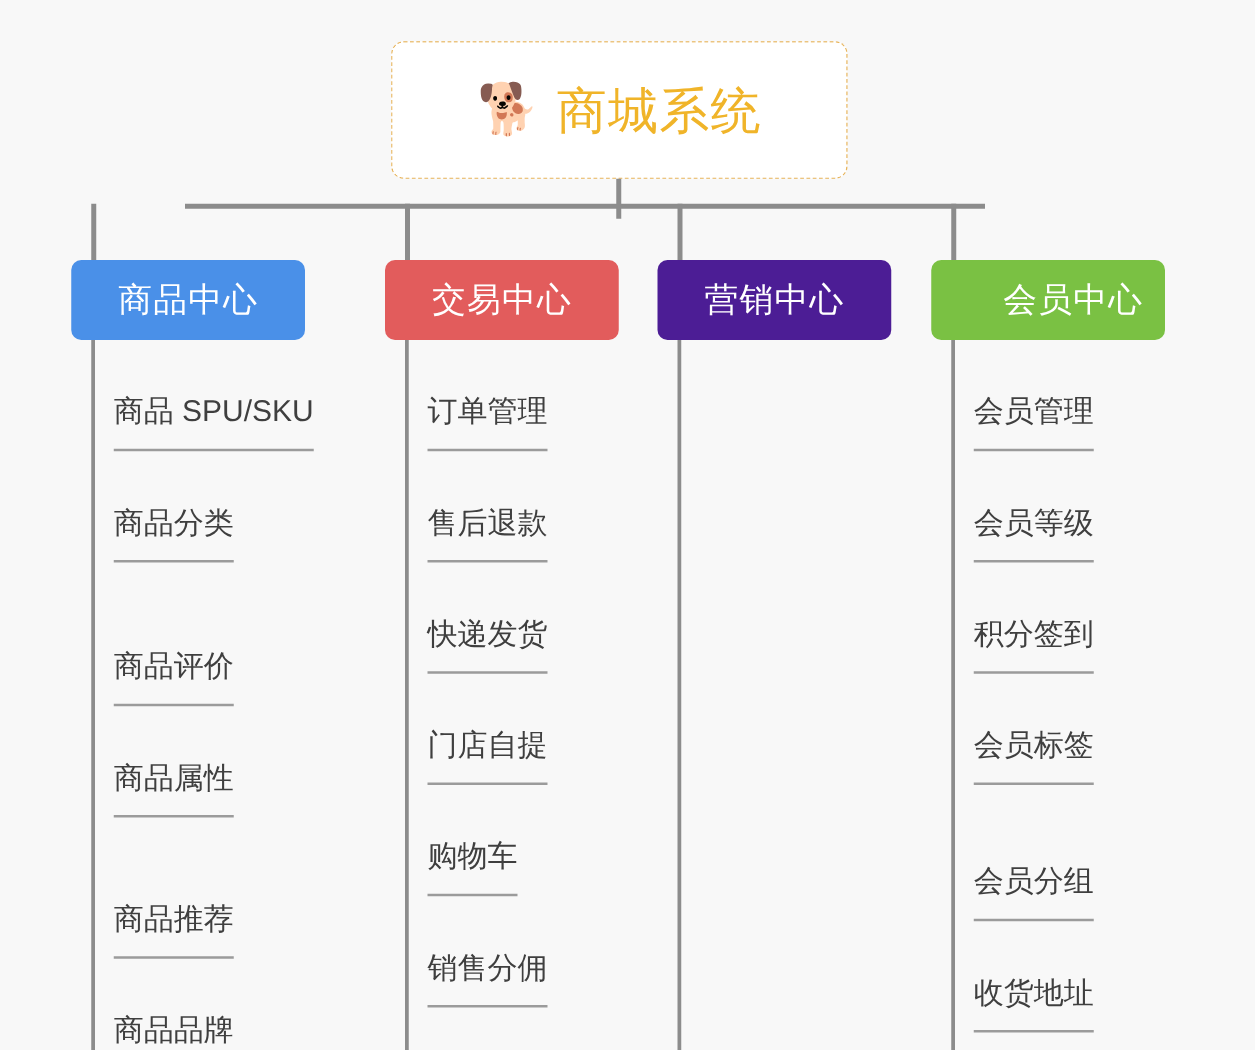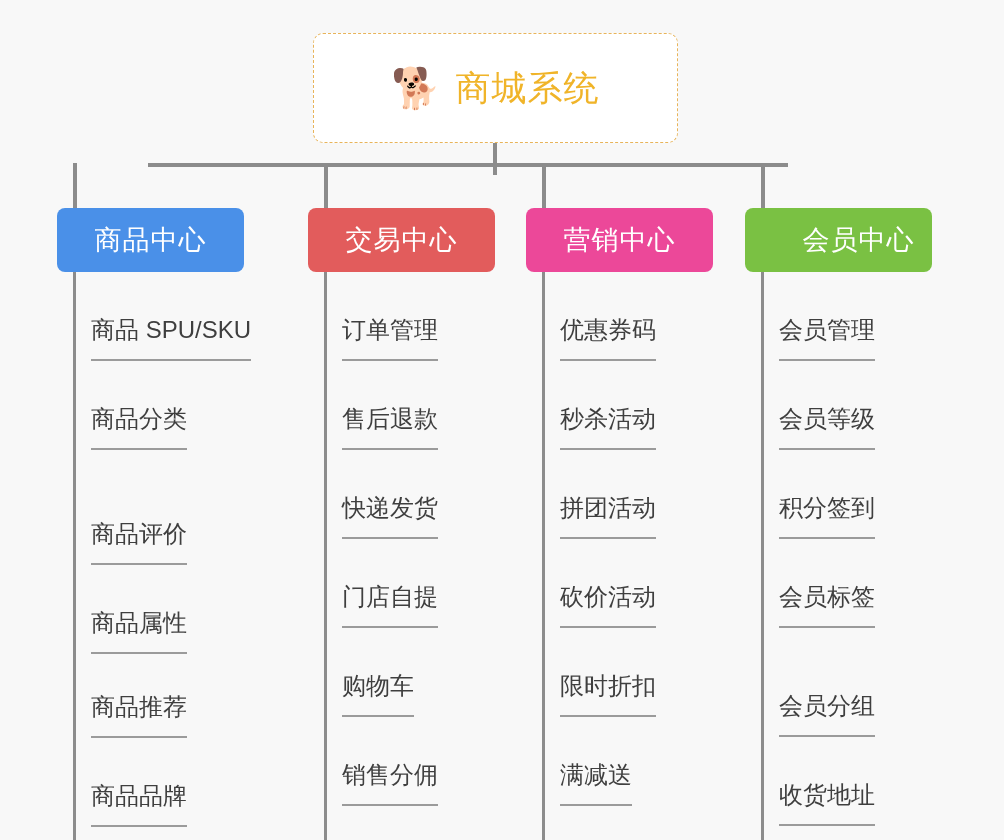--- a/index.html
+++ b/index.html
@@ -36,21 +36,21 @@
     align-items: center;
     justify-content: center;
     gap: 14px;
   }
   .root-icon {
     font-size: 40px;
     line-height: 1;
     display: block;
   }
   .root-title {
-    font-size: 35px;
+    font-size: 40px;
     color: #f0b429;
     letter-spacing: 1px;
     white-space: nowrap;
   }
 
   
   .conn {
     position: absolute;
     background: #8c8c8c;
   }
@@ -150,21 +150,21 @@
           </li>
           <li class="leaf-item" style="height: 89px;">
             <span class="leaf-label" style="color: rgb(63, 63, 63); border-bottom-color: rgb(155, 155, 155);">商品分类</span>
           </li>
           <li class="leaf-item" style="height: 115px;">
             <span class="leaf-label" style="color: rgb(63, 63, 63); border-bottom-color: rgb(155, 155, 155);">商品评价</span>
           </li>
           <li class="leaf-item" style="height: 89px;">
             <span class="leaf-label" style="color: rgb(63, 63, 63); border-bottom-color: rgb(155, 155, 155);">商品属性</span>
           </li>
-          <li class="leaf-item" style="height: 84px;">
+          <li class="leaf-item" style="height: 113px;">
             <span class="leaf-label" style="color: rgb(63, 63, 63); border-bottom-color: rgb(155, 155, 155);">商品推荐</span>
           </li>
           <li class="leaf-item" style="height: 89px;">
             <span class="leaf-label" style="color: rgb(63, 63, 63); border-bottom-color: rgb(155, 155, 155);">商品品牌</span>
           </li>
         </ul>
       </div>
       <div class="branch" style="left: 308px; width: 187px;">
         <div class="branch-header" style="background: rgb(226, 92, 92);">交易中心</div>
         <div class="branch-spine" style="height: 592px; background: rgb(140, 140, 140);"></div>
@@ -183,42 +183,22 @@
           </li>
           <li class="leaf-item" style="height: 89px;">
             <span class="leaf-label" style="color: rgb(63, 63, 63); border-bottom-color: rgb(155, 155, 155);">购物车</span>
           </li>
           <li class="leaf-item" style="height: 89px;">
             <span class="leaf-label" style="color: rgb(63, 63, 63); border-bottom-color: rgb(155, 155, 155);">销售分佣</span>
           </li>
         </ul>
       </div>
       <div class="branch" style="left: 526px; width: 187px;">
-        <div class="branch-header" style="background: #ec4899;">营销中心</div>
-        <div class="branch-spine" style="height: 592px; background: rgb(140, 140, 140);"></div>
-        <ul class="leaf-list">
-          <li class="leaf-item" style="height: 89px;">
-            <span class="leaf-label" style="color: rgb(63, 63, 63); border-bottom-color: rgb(155, 155, 155);">优惠券码</span>
-          </li>
-          <li class="leaf-item" style="height: 89px;">
-            <span class="leaf-label" style="color: rgb(63, 63, 63); border-bottom-color: rgb(155, 155, 155);">秒杀活动</span>
-          </li>
-          <li class="leaf-item" style="height: 89px;">
-            <span class="leaf-label" style="color: rgb(63, 63, 63); border-bottom-color: rgb(155, 155, 155);">拼团活动</span>
-          </li>
-          <li class="leaf-item" style="height: 89px;">
-            <span class="leaf-label" style="color: rgb(63, 63, 63); border-bottom-color: rgb(155, 155, 155);">砍价活动</span>
-          </li>
-          <li class="leaf-item" style="height: 89px;">
-            <span class="leaf-label" style="color: rgb(63, 63, 63); border-bottom-color: rgb(155, 155, 155);">限时折扣</span>
-          </li>
-          <li class="leaf-item" style="height: 89px;">
-            <span class="leaf-label" style="color: rgb(63, 63, 63); border-bottom-color: rgb(155, 155, 155);">满减送</span>
-          </li>
-        </ul>
+        <div class="branch-header" style="background: #4c1d95;">营销中心</div>
+        <div class="branch-spine" style="height: 592px; background: rgb(140, 140, 140);"></div>
       </div>
       <div class="branch" style="left: 745px; width: 187px;">
         <div class="branch-header" style="background: rgb(122, 193, 67); padding-left: 40px;">会员中心</div>
         <div class="branch-spine" style="height: 592px; background: rgb(140, 140, 140);"></div>
         <ul class="leaf-list">
           <li class="leaf-item" style="height: 89px;">
             <span class="leaf-label" style="color: rgb(63, 63, 63); border-bottom-color: rgb(155, 155, 155);">会员管理</span>
           </li>
           <li class="leaf-item" style="height: 89px;">
             <span class="leaf-label" style="color: rgb(63, 63, 63); border-bottom-color: rgb(155, 155, 155);">会员等级</span>

